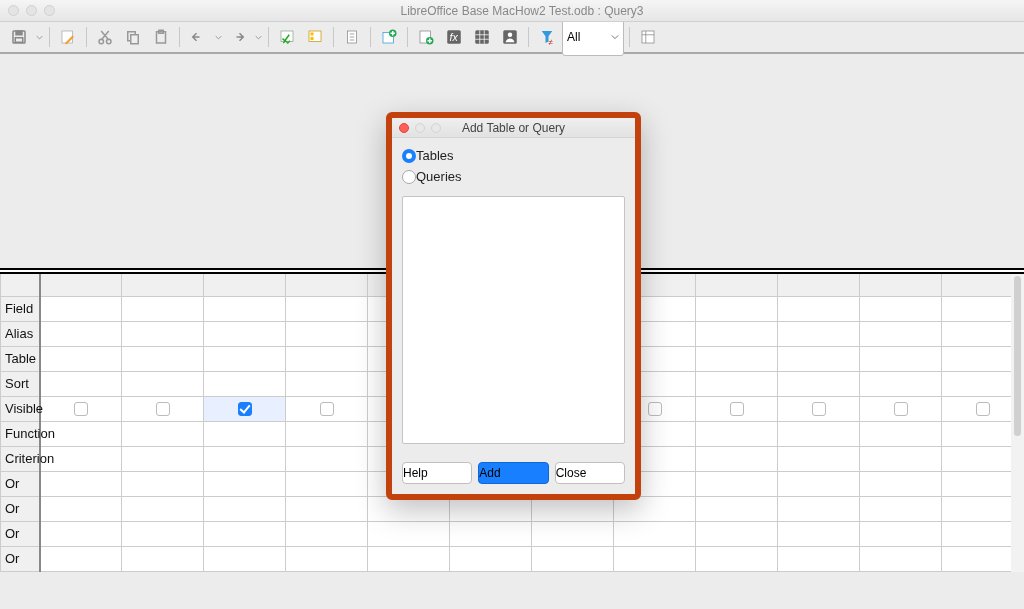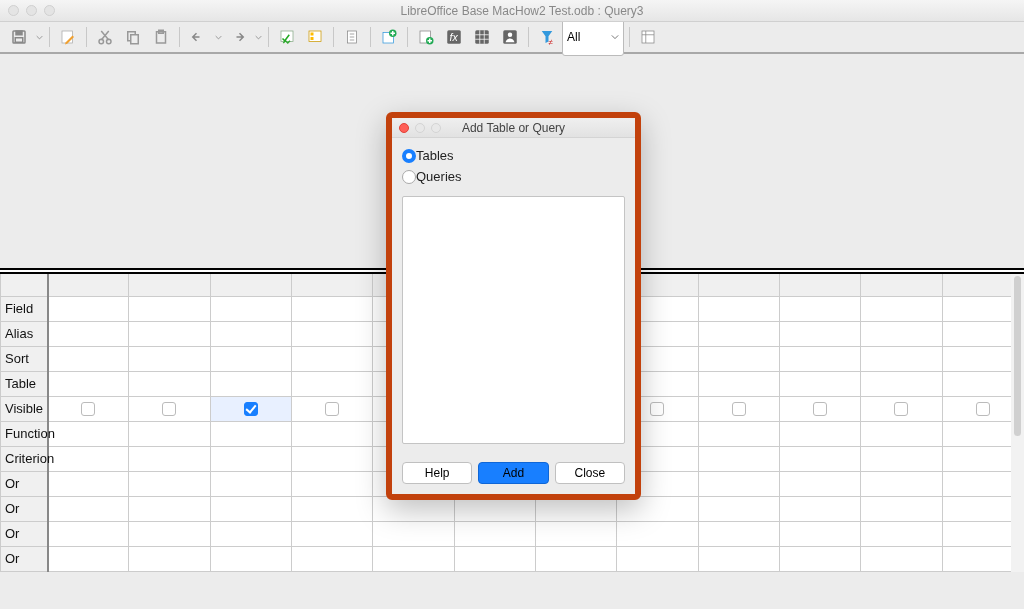--- a/index.html
+++ b/index.html
@@ -66,21 +66,21 @@
   table.design td, table.design th {
     border: 1px solid #ccc;
     height: 25px;
     font-size: 13px;
     padding: 0 4px;
     text-align: left;
     vertical-align: middle;
     background: #fff;
   }
   table.design .rowhdr {
-    width: 47px;
+    width: 39px;
     background: #f0f0f0;
     border-right: 2px solid #888;
     color: #111;
     font-weight: 400;
   }
   table.design thead th {
     background: #f0f0f0;
     height: 22px;
     border-top: none;
   }
@@ -121,21 +121,21 @@
   .dlg-title .gray { background: #e8e8e8; border:1px solid #d4d4d4; }
   .dlg-title .titletxt { position:absolute; left:0; right:0; text-align:center; font-size:12px; color:#444; pointer-events:none; }
   .dlg-body { padding: 10px 10px 8px 10px; flex:1; display:flex; flex-direction:column; }
   .radio-row { display:flex; align-items:center; margin-bottom: 6px; font-size:13px; color:#222; cursor:pointer; }
   .radio { width: 14px; height: 14px; border-radius:50%; border:1px solid #aaa; background:#fff; position:relative; }
   .radio.selected { border:4px solid #187fff; width:14px; height:14px; }
   .listbox { flex:1; background:#fff; border:1px solid #c4c4c4; border-radius:2px; margin-top:6px; }
   .dlg-buttons { display:flex; gap:6px; padding: 10px; justify-content: space-between; }
   .btn {
     flex:1; height:22px; border:1px solid #c0c0c0; border-radius:4px; background:#fff;
-    font-size:12px; display:flex; align-items:center; justify-content:center; cursor:pointer;
+    font-size:12px; display:flex; align-items:center; cursor:pointer;
   }
   .btn.primary { background:#187fff; border-color:#0f66d6; color:#000000; }
 </style>
 </head>
 <body>
 
 <div class="titlebar">
   <div class="traffic">
     <div class="dot"></div>
     <div class="dot"></div>
@@ -331,36 +331,36 @@
           <td></td>
           <td></td>
           <td></td>
           <td></td>
           <td></td>
           <td></td>
           <td></td>
           <td></td>
         </tr>
         <tr>
+          <td class="rowhdr">Table</td>
+          <td></td>
+          <td></td>
+          <td></td>
+          <td></td>
+          <td></td>
+          <td></td>
+          <td></td>
+          <td></td>
+          <td></td>
+          <td></td>
+          <td></td>
+          <td></td>
+        </tr>
+        <tr>
           <td class="rowhdr">Sort</td>
-          <td></td>
-          <td></td>
-          <td></td>
-          <td></td>
-          <td></td>
-          <td></td>
-          <td></td>
-          <td></td>
-          <td></td>
-          <td></td>
-          <td></td>
-          <td></td>
-        </tr>
-        <tr>
-          <td class="rowhdr">Table</td>
           <td></td>
           <td></td>
           <td></td>
           <td></td>
           <td></td>
           <td></td>
           <td></td>
           <td></td>
           <td></td>
           <td></td>

